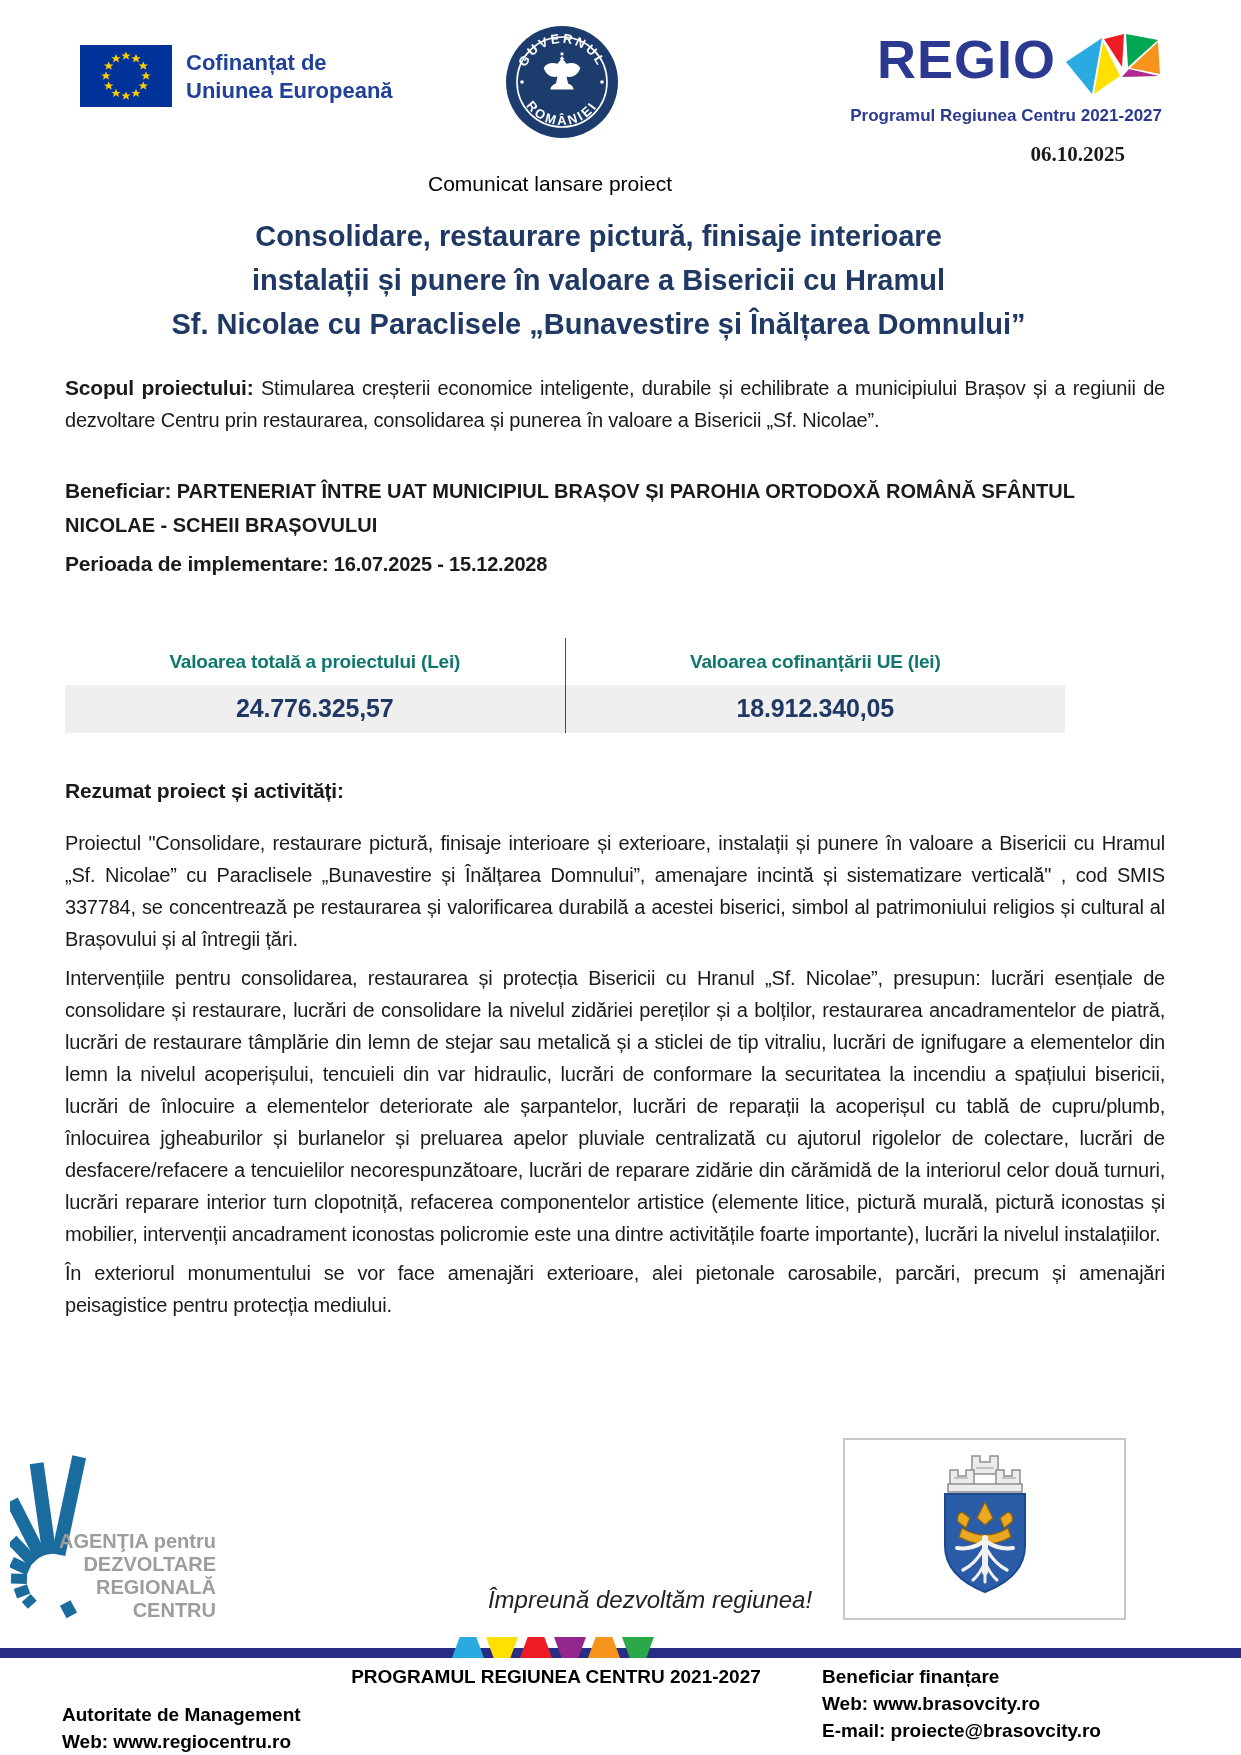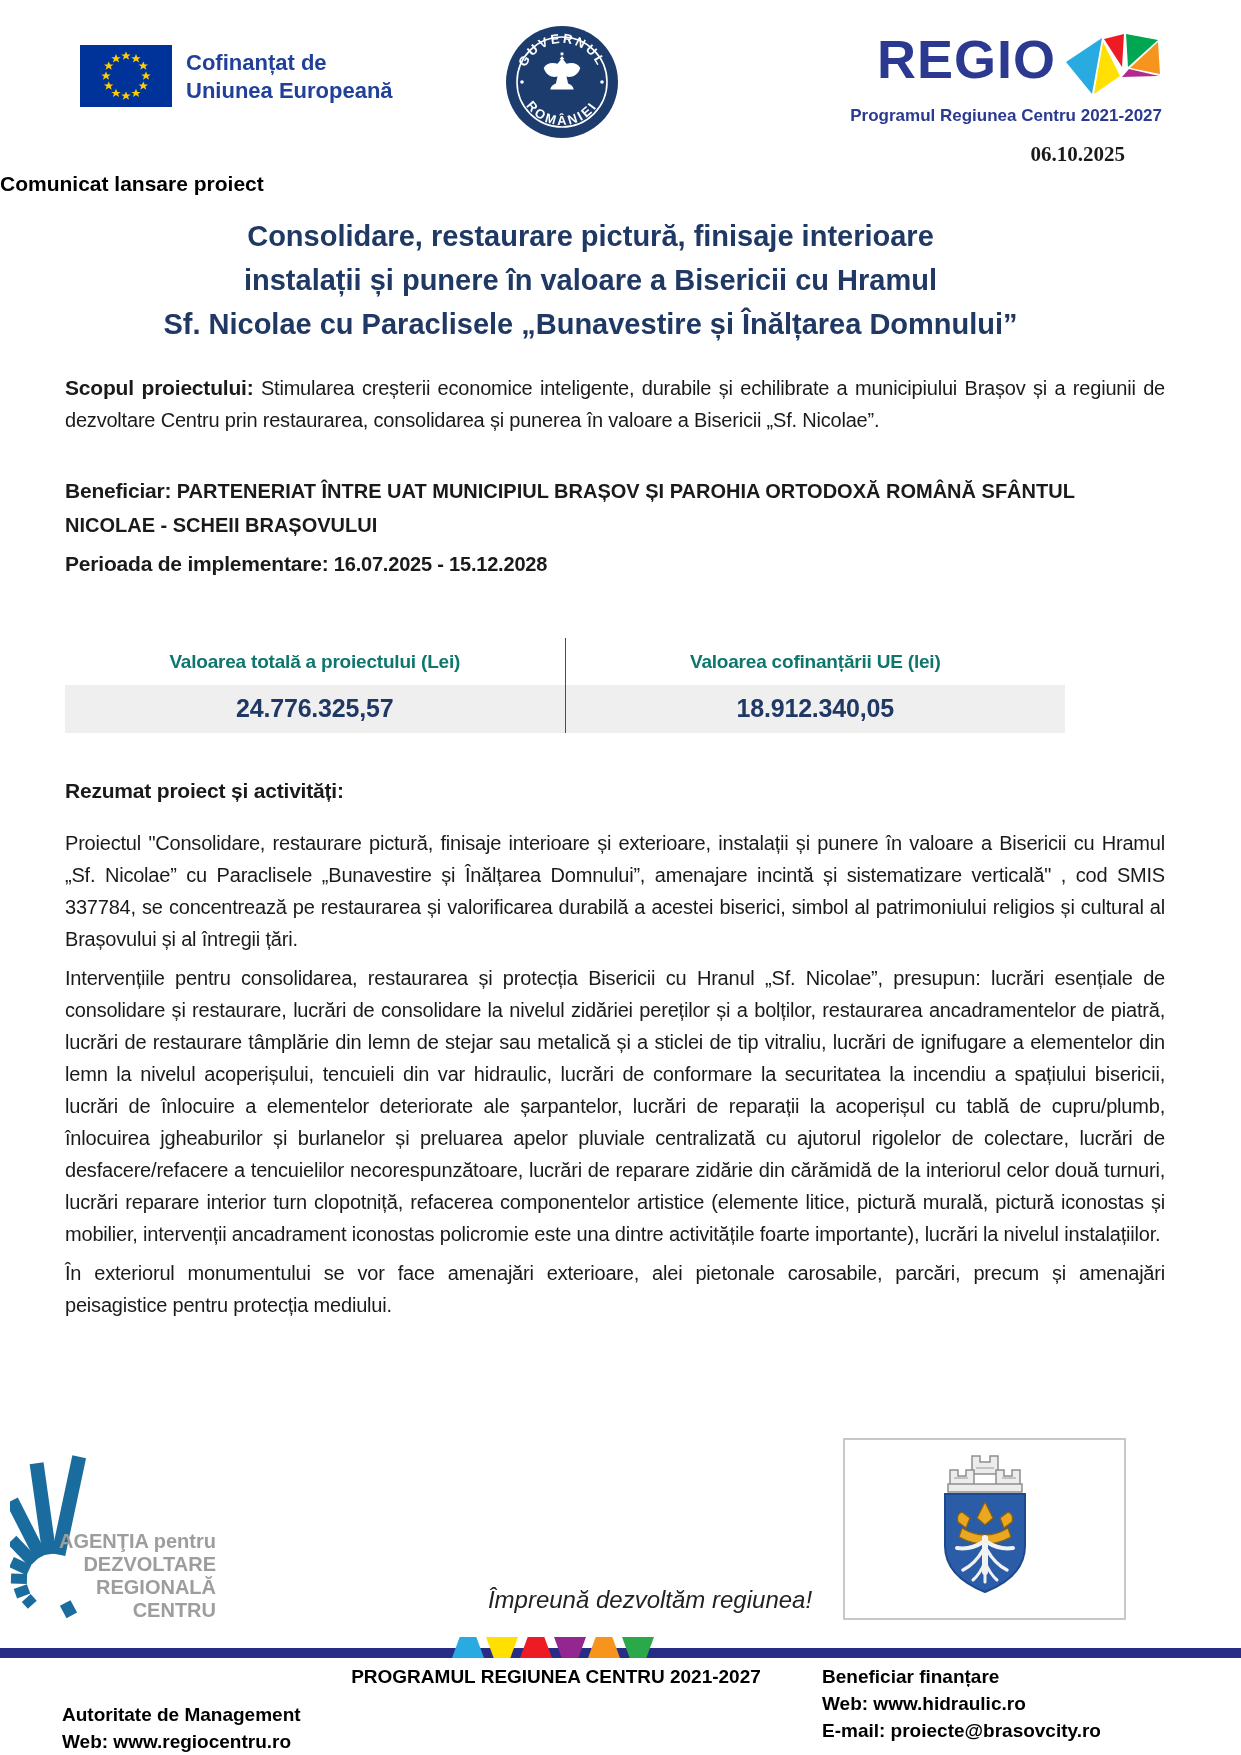--- a/index.html
+++ b/index.html
@@ -12,22 +12,22 @@
   .eu-logo{position:absolute;left:80px;top:45px;display:flex;align-items:center;}
   .eu-text{margin-left:14px;margin-top:2px;color:#21409a;font-weight:bold;font-size:22px;line-height:28px;}
   .gov-seal{position:absolute;left:505px;top:25px;}
   .regio{position:absolute;left:790px;top:32px;width:378px;}
   .regio-row{display:flex;align-items:flex-start;justify-content:flex-end;}
   .regio-word{color:#2b3990;font-weight:bold;font-size:54px;line-height:54px;letter-spacing:1px;}
   .regio-mark{margin-left:8px;margin-top:2px;}
   .regio-sub{color:#2b3990;font-weight:bold;font-size:17px;text-align:right;margin-top:6px;padding-right:6px;}
   
   .date{position:absolute;top:142px;right:116px;font-family:"Liberation Serif","DejaVu Serif",serif;font-weight:bold;font-size:21px;}
-  .subject{position:absolute;top:172px;left:0;width:1100px;text-align:left;font-weight:bold;font-size:21px;color:#000;}
-  .doc-title{position:absolute;top:214px;left:8px;width:1165px;text-align:center;color:#203864;font-weight:bold;font-size:29px;line-height:44px;}
+  .subject{position:absolute;top:172px;left:0;width:1100px;text-align:center;font-weight:normal;font-size:21px;color:#000;}
+  .doc-title{position:absolute;top:214px;left:16px;width:1165px;text-align:center;color:#203864;font-weight:bold;font-size:29px;line-height:44px;}
   
   .content{position:absolute;left:65px;top:372px;width:1100px;font-size:20px;line-height:32px;letter-spacing:-0.2px;}
   .content p{margin:0;}
   .scope{margin-bottom:38px !important;text-align:justify;}
   .benef{margin-bottom:6px !important;line-height:34px;}
   .benef b{letter-spacing:0;margin-top:35px;}
   .period{margin-bottom:58px !important;}
   b.lbl{font-size:21px;letter-spacing:-0.2px;}
   
   .vtable{width:1000px;margin-bottom:42px;display:flex;}
@@ -220,15 +220,15 @@
 </div>
 
 <div class="fcol left">
   <div>Autoritate de Management</div>
   <div>Web: www.regiocentru.ro</div>
   <div>E-mail: office@adrcentru.ro</div>
 </div>
 <div class="fcol center">PROGRAMUL REGIUNEA CENTRU 2021-2027</div>
 <div class="fcol right">
   <div>Beneficiar finanțare</div>
-  <div>Web: www.hidraulic.ro</div>
+  <div>Web: www.brasovcity.ro</div>
   <div>E-mail: proiecte@brasovcity.ro</div>
 </div>
 
 </body></html>

